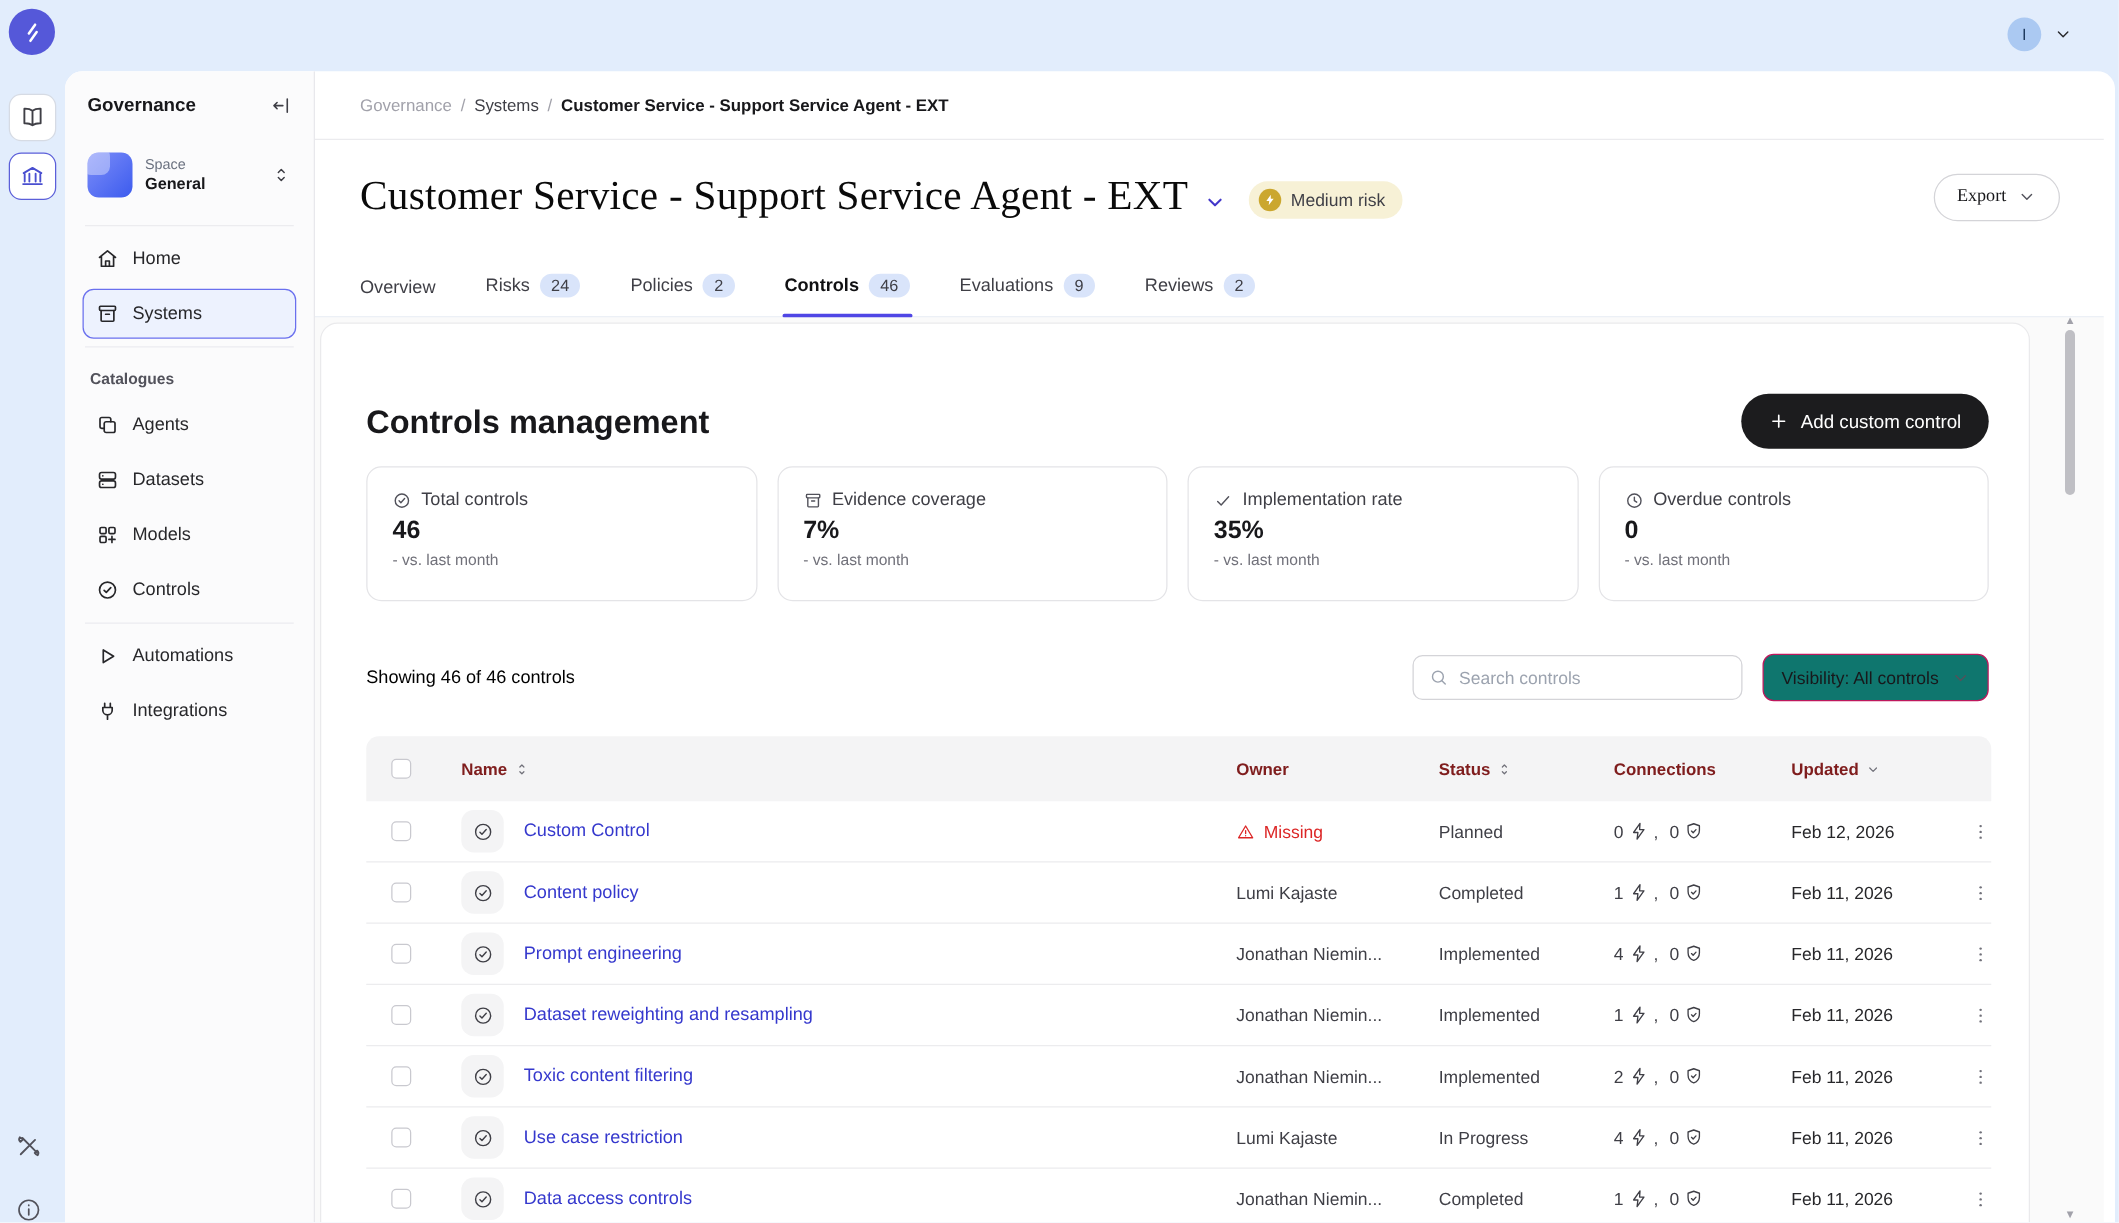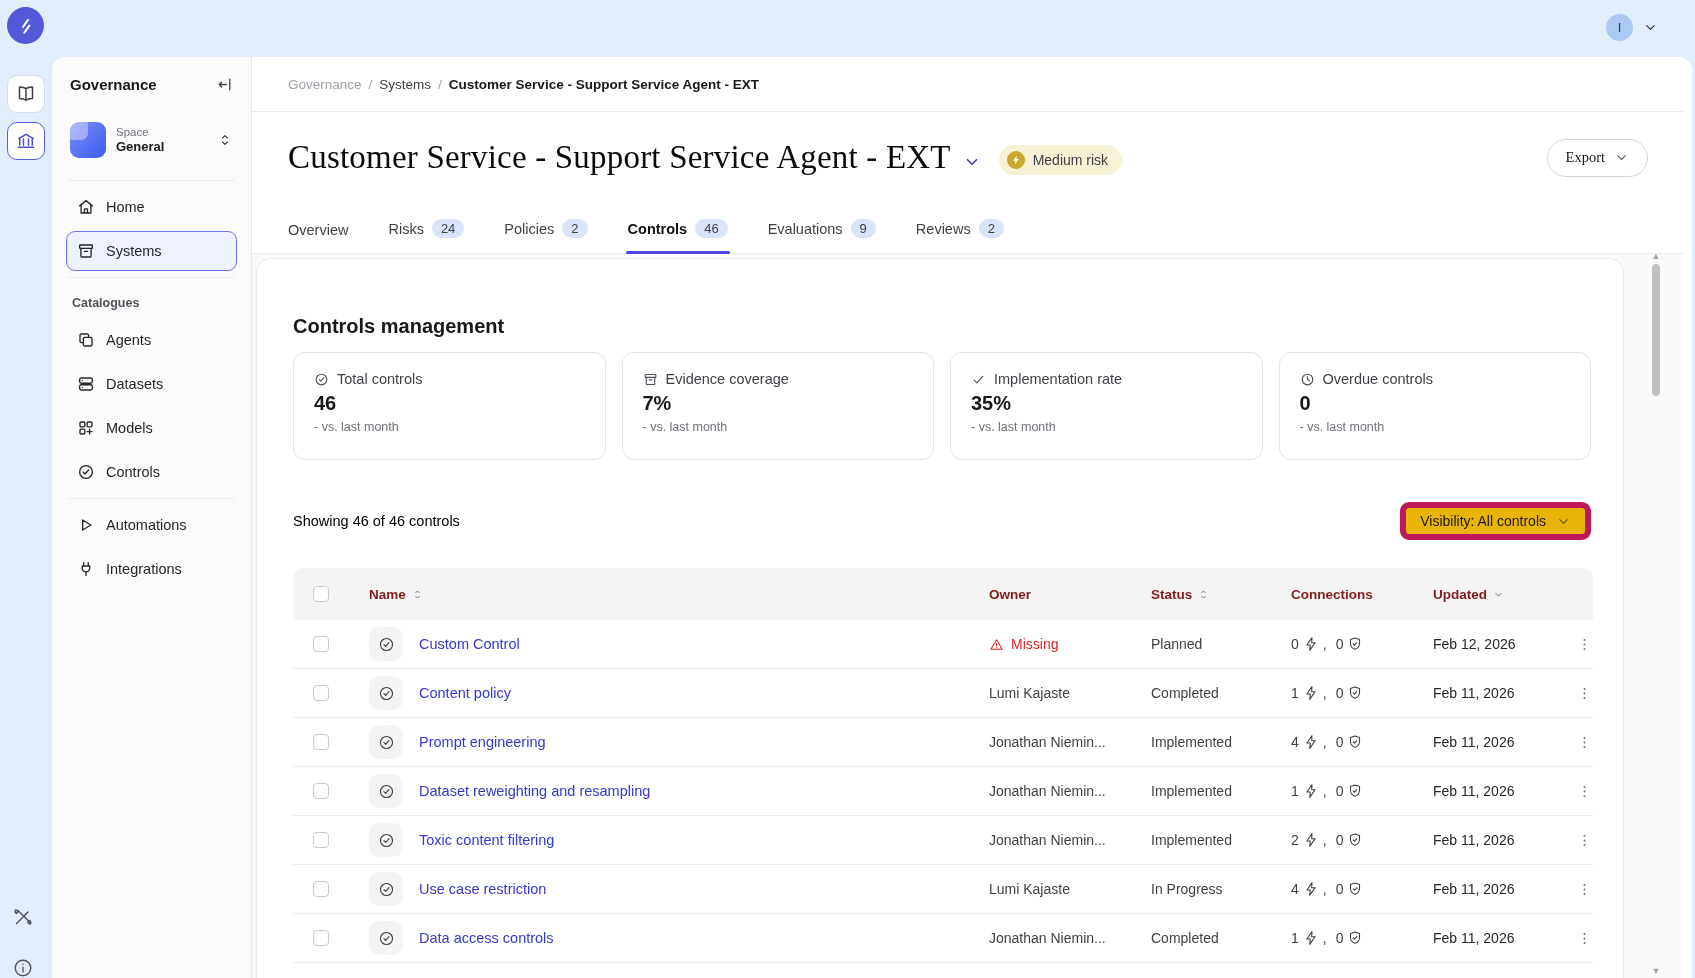--- a/index.html
+++ b/index.html
@@ -85,40 +85,40 @@
   .tab.active { color:#111113; font-weight:600; }
   .tab.active::after { content:""; position:absolute; left:-2px; right:-2px; bottom:-1px; height:3px;
                        background:#4f46e5; border-radius:2px; }
   .tab-badge { background:#d9e4fa; border-radius:999px; padding:2px 9px; font-size:13px; color:#3f3f46; font-weight:400; }
 
   .scroll { position:absolute; left:0; top:197px; width:1431px; height:724px; background:#fafafa; overflow:hidden; }
   .card { position:absolute; left:4px; top:4px; width:1368px; height:1100px; background:#fff;
           border:1px solid #eaeaec; border-radius:14px; padding:56px 32px 0 36px; }
 
   .card-head { display:flex; align-items:center; justify-content:space-between; }
-  .card-title { font-size:20px; font-weight:700; color:#18181b; }
+  .card-title { font-size:26px; font-weight:700; color:#18181b; }
   .add-btn { display:flex; align-items:center; gap:10px; height:44px; padding:0 22px; border-radius:999px;
              background:#1c1c1e; color:#fff; font-size:15px; border:none; cursor:pointer; }
 
   .stats { display:grid; grid-template-columns:repeat(4,1fr); gap:16px; margin-top:14px; }
   .stat-card { height:108px; border:1px solid #e4e4e7; border-radius:12px; background:#fff; padding:18px 20px; }
   .stat-label { display:flex; align-items:center; gap:8px; font-size:14.5px; color:#3f3f46; }
   .stat-label .ic { color:#52525b; }
   .stat-value { margin-top:5px; font-size:20px; font-weight:700; color:#18181b; }
   .stat-sub { margin-top:5px; font-size:12.5px; color:#71717a; }
 
   .toolbar { display:flex; align-items:center; margin-top:42px; }
   .showing { font-size:14.5px; color:#000000; }
   .toolbar-spacer { flex:1; }
   .search-box { display:flex; align-items:center; gap:8px; width:264px; height:36px; border:1px solid #d4d4d8;
                 border-radius:8px; padding:0 12px; background:#fff; color:#9ca3af; }
   .search-box input { border:none; outline:none; flex:1; font-size:14px; font-family:inherit; color:#18181b; background:transparent; }
   .search-box input::placeholder { color:#9ca3af; }
   .visibility-btn { display:flex; align-items:center; gap:10px; height:38px; margin-left:16px; padding:0 14px;
-                    border:6px solid #be185d; border-radius:9px; background:#eab308; font-size:14px; color:#18181b; cursor:pointer; }
+                    border:1px solid #be185d; border-radius:9px; background:#0f766e; font-size:14px; color:#18181b; cursor:pointer; }
   .visibility-btn .ic { color:#52525b; }
 
   .table { margin-top:28px; width:1300px; }
   .t-grid { display:grid; grid-template-columns:68px 628px 162px 140px 142px 142px 1fr; align-items:center; }
   .t-head { height:52px; background:#f4f4f5; border-radius:10px 10px 0 0; font-size:13.5px; font-weight:600; color:#7f1d1d; }
   .th { display:flex; align-items:center; gap:5px; }
   .th .ic { color:#71717a; }
   .chk-cell { padding-left:20px; }
   .checkbox { width:16px; height:16px; border:1.5px solid #c9c9cf; border-radius:4px; background:#fff; display:block; cursor:pointer; }
   .t-row { height:49px; border-bottom:1px solid #ececee; font-size:14px; color:#3f3f46; }
@@ -327,20 +327,26 @@
         <span>Reviews</span>
         <span class="tab-badge">2</span>
       </div>
     </div>
 
     <div class="scroll">
       <div class="card">
 
         <div class="card-head">
           <span class="card-title">Controls management</span>
+          <button class="add-btn">
+            <svg class="ic" width="16" height="16" viewBox="0 0 24 24" style="stroke-width:2">
+                <path d="M12 5v14M5 12h14"></path>
+              </svg>
+            <span>Add custom control</span>
+          </button>
         </div>
 
         <div class="stats">
           <div class="stat-card">
             <div class="stat-label">
               <svg class="ic" width="15" height="15" viewBox="0 0 24 24">
                   <circle cx="12" cy="12" r="8.5"></circle>
                   <path d="m8.4 12.3 2.3 2.3 4.8-5.2"></path>
                 </svg>
               <span>Total controls</span>
@@ -378,20 +384,27 @@
               <span>Overdue controls</span>
             </div>
             <div class="stat-value">0</div>
             <div class="stat-sub">- vs. last month</div>
           </div>
         </div>
 
         <div class="toolbar">
           <span class="showing">Showing 46 of 46 controls</span>
           <div class="toolbar-spacer"></div>
+          <div class="search-box">
+            <svg class="ic" width="16" height="16" viewBox="0 0 24 24" style="stroke-width:1.7">
+                <circle cx="11" cy="11" r="6.5"></circle>
+                <path d="m15.8 15.8 4 4"></path>
+              </svg>
+            <input type="text" placeholder="Search controls" style="">
+          </div>
           <button class="visibility-btn">
             <span>Visibility: All controls</span>
             <svg class="ic" width="15" height="15" viewBox="0 0 24 24">
                 <path d="m6 9 6 6 6-6"></path>
               </svg>
           </button>
         </div>
 
         <div class="table">
           <div class="t-grid t-head">

